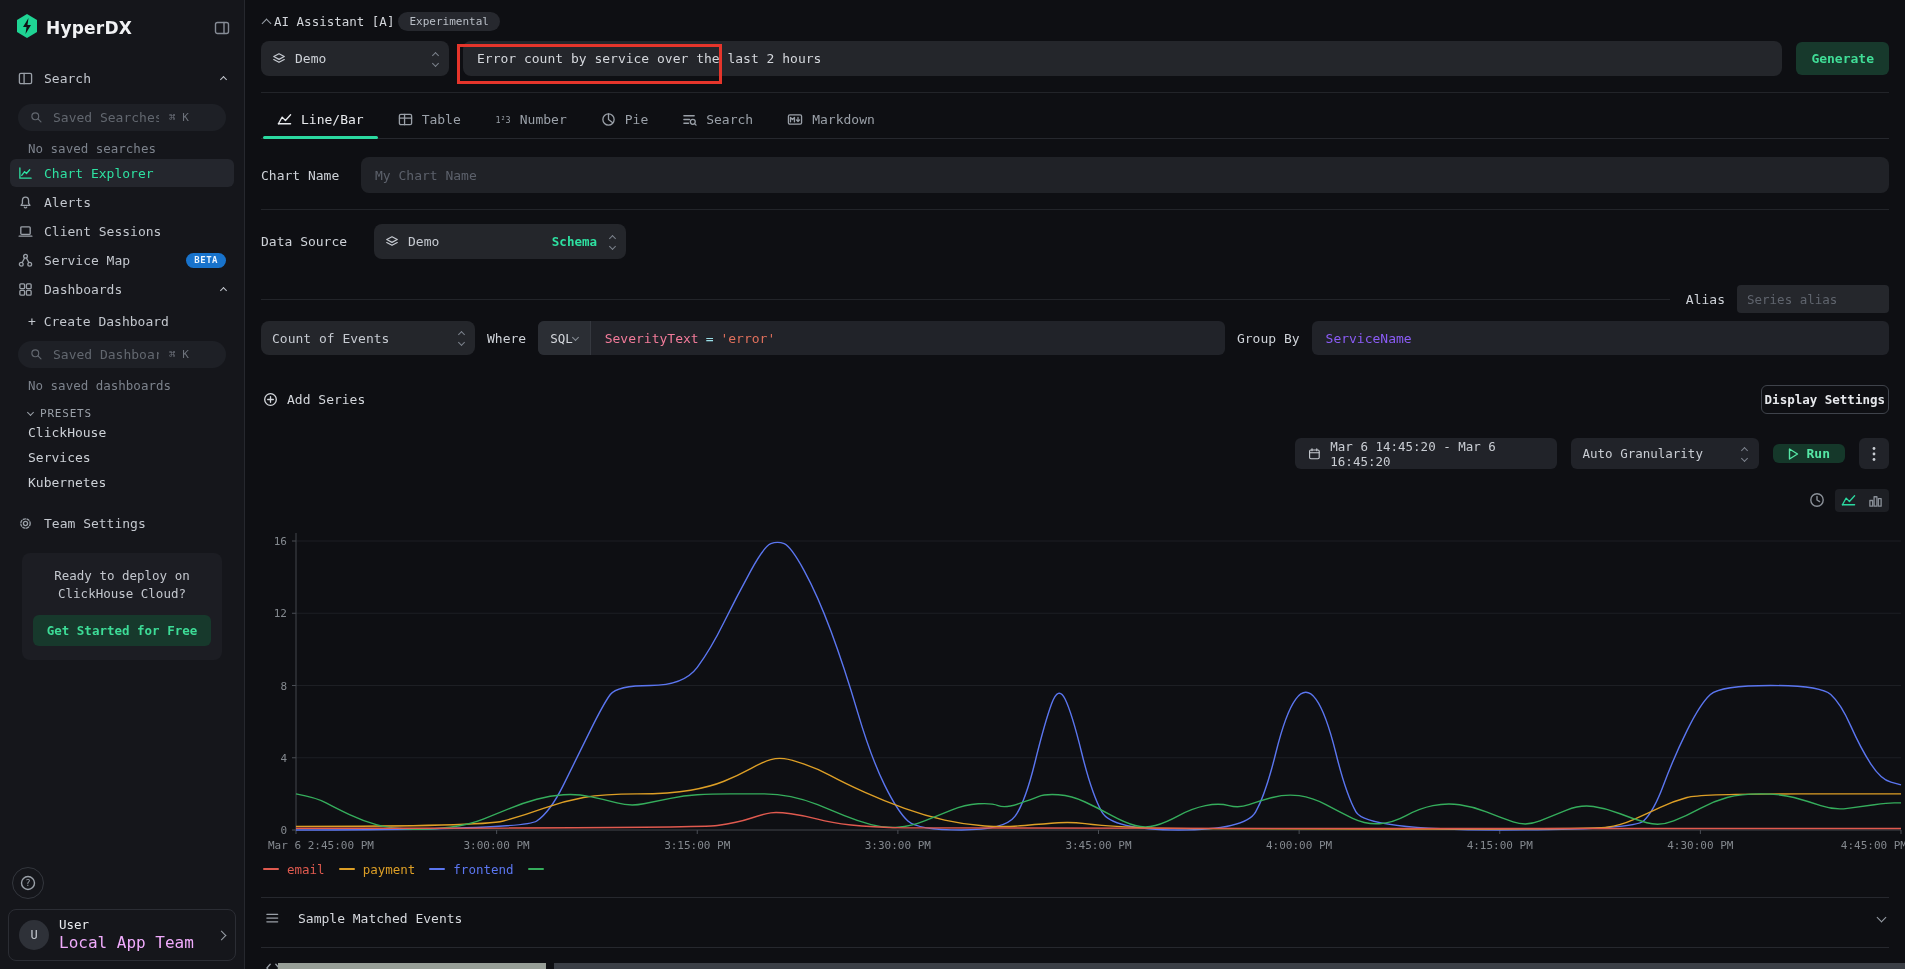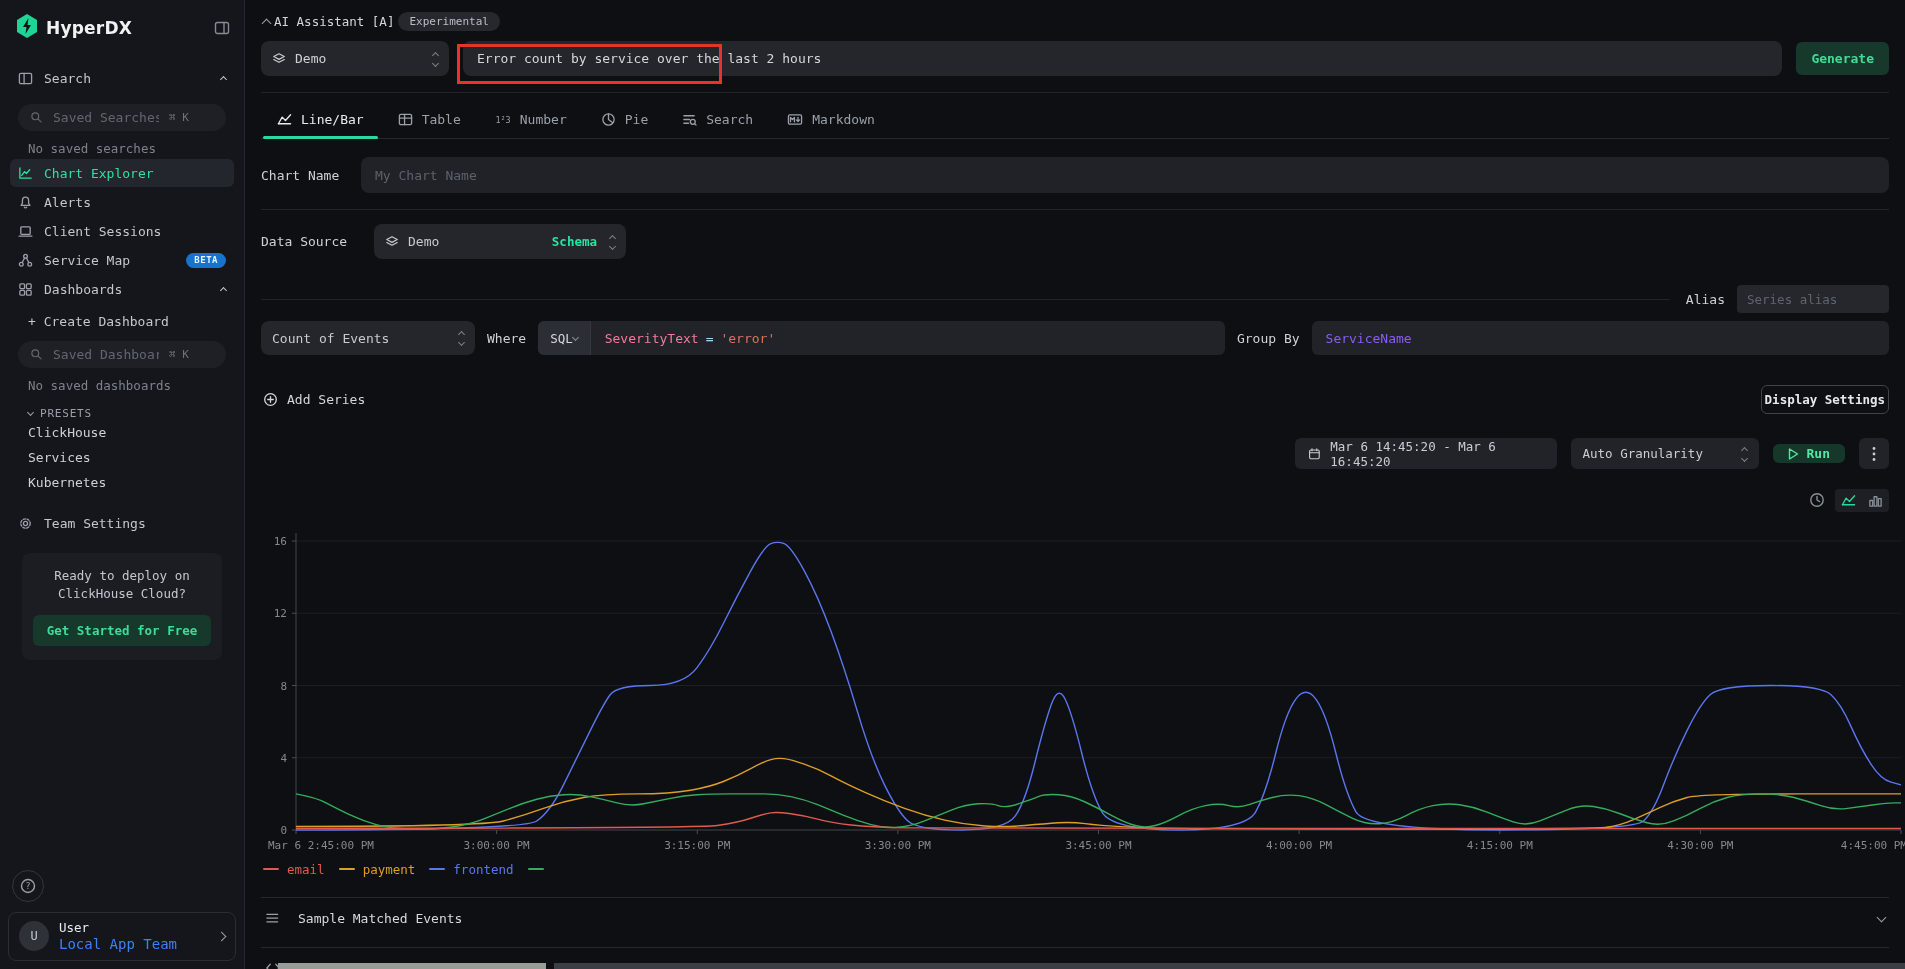--- a/index.html
+++ b/index.html
@@ -31,21 +31,21 @@
   .preset-item{color:#cdd1d7;padding:5px 18px;cursor:pointer}
   .promo{background:#1c1d23;border-radius:8px;margin:16px 12px 0 12px;padding:14px 10px;text-align:center}
   .promo-text{color:#c3c7ce;font-size:12.5px;line-height:1.45}
   .promo-btn{display:inline-block;margin-top:12px;background:#17392c;color:#3ddc97;font-weight:bold;
     font-size:12.5px;padding:8px 14px;border-radius:6px;cursor:pointer}
   .help-btn{width:32px;height:32px;border:1px solid #33363d;border-radius:50%;display:flex;align-items:center;
     justify-content:center;color:#9aa0a8;margin:0 0 10px 12px;cursor:pointer}
   .user-card{border:1px solid #2b2d34;border-radius:8px;margin:0 8px;padding:7px 10px;display:flex;align-items:center;gap:10px;cursor:pointer}
   .avatar{width:30px;height:30px;border-radius:50%;background:#2e3138;color:#c6cad1;display:flex;align-items:center;justify-content:center;font-size:12px}
   .user-name{color:#e8eaed;font-weight:normal;font-size:12.5px;line-height:1.25}
-  .user-team{color:#3b82f6;font-size:14px;line-height:1.25}
+  .user-team{color:#f0abfc;font-size:16px;line-height:1.25}
   
   .main{flex:1;position:relative;padding:0 16px;overflow:hidden}
   .asst-head{display:flex;align-items:center;gap:4px;padding:12px 0 0 2px;color:#d2d5da;font-size:12.5px}
   .badge{background:#26282e;color:#b9bec6;font-size:11px;padding:3px 11px;border-radius:12px}
   .asst-row{display:flex;align-items:center;margin-top:10px;gap:14px;padding-bottom:16px;border-bottom:1px solid #222429}
   .select{background:#24262b;border-radius:8px;height:35px;display:flex;align-items:center;gap:9px;padding:0 11px;cursor:pointer}
   .select .lbl{color:#ced2d8}
   .asst-input{flex:1;background:#24262b;border:0;outline:0;border-radius:8px;height:35px;color:#d4d7dc;
     font:inherit;padding:0 14px}
   .gen-btn{background:#17392c;color:#40dd97;font-weight:bold;border-radius:6px;height:33px;padding:0 15px;

